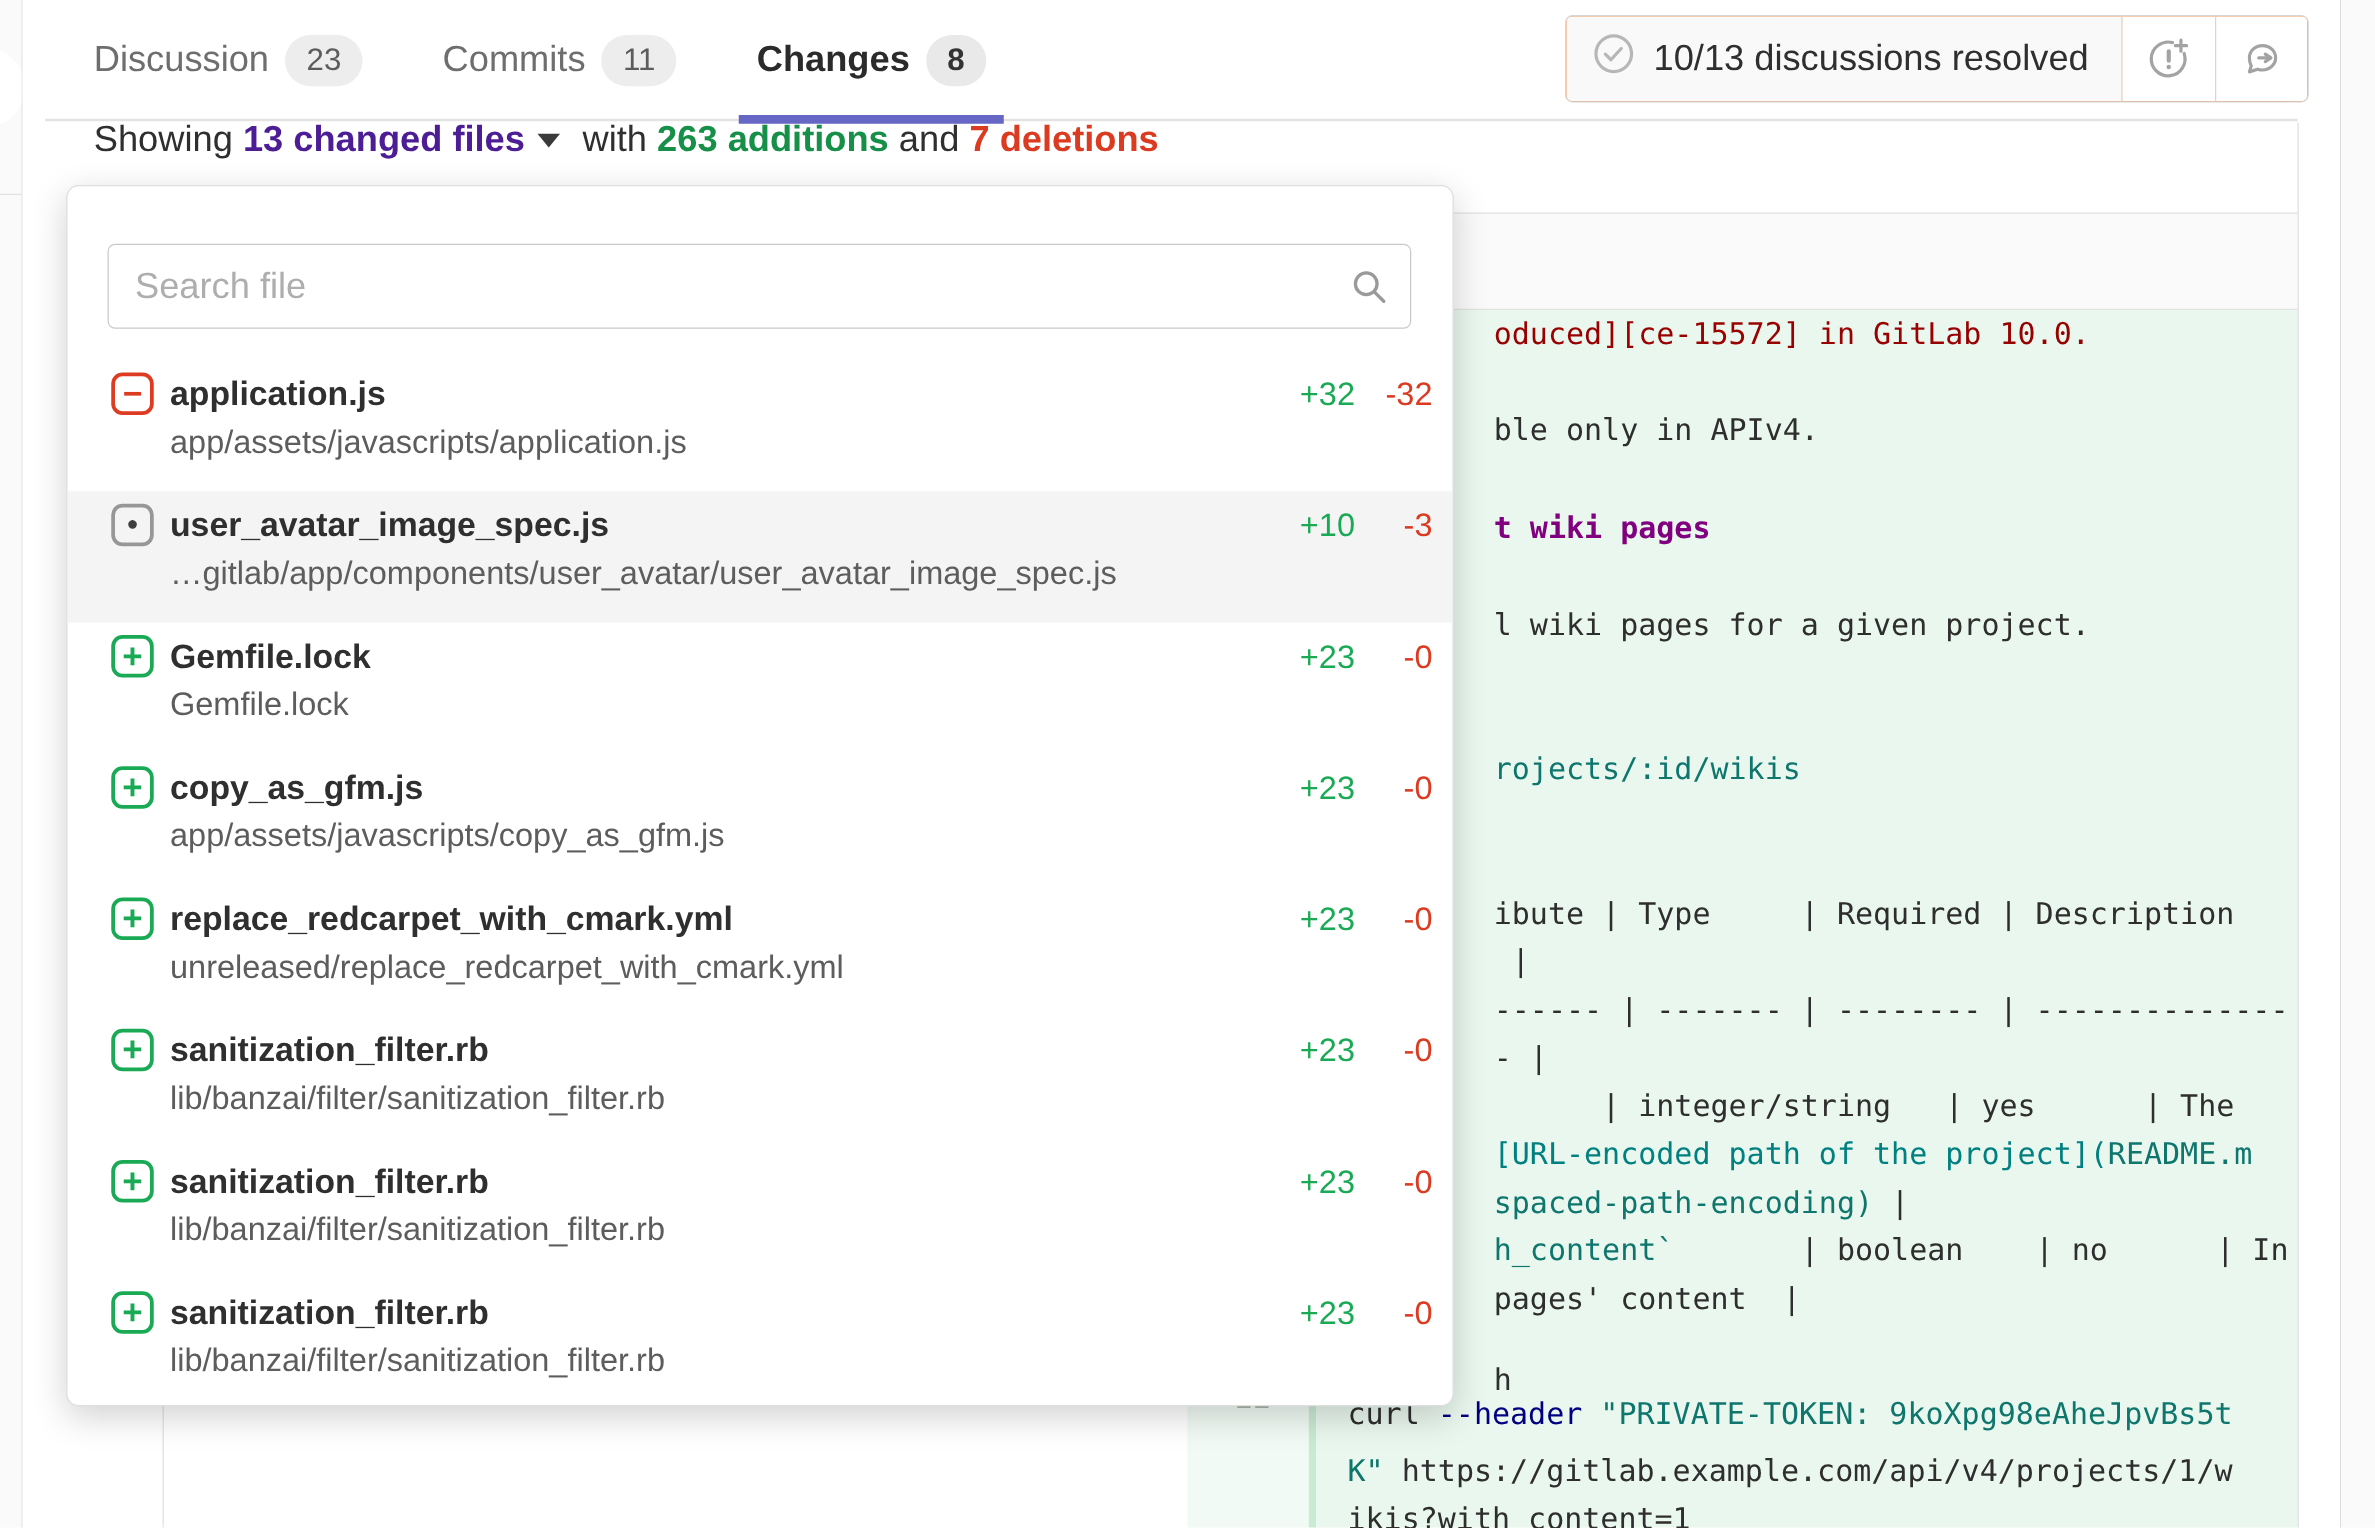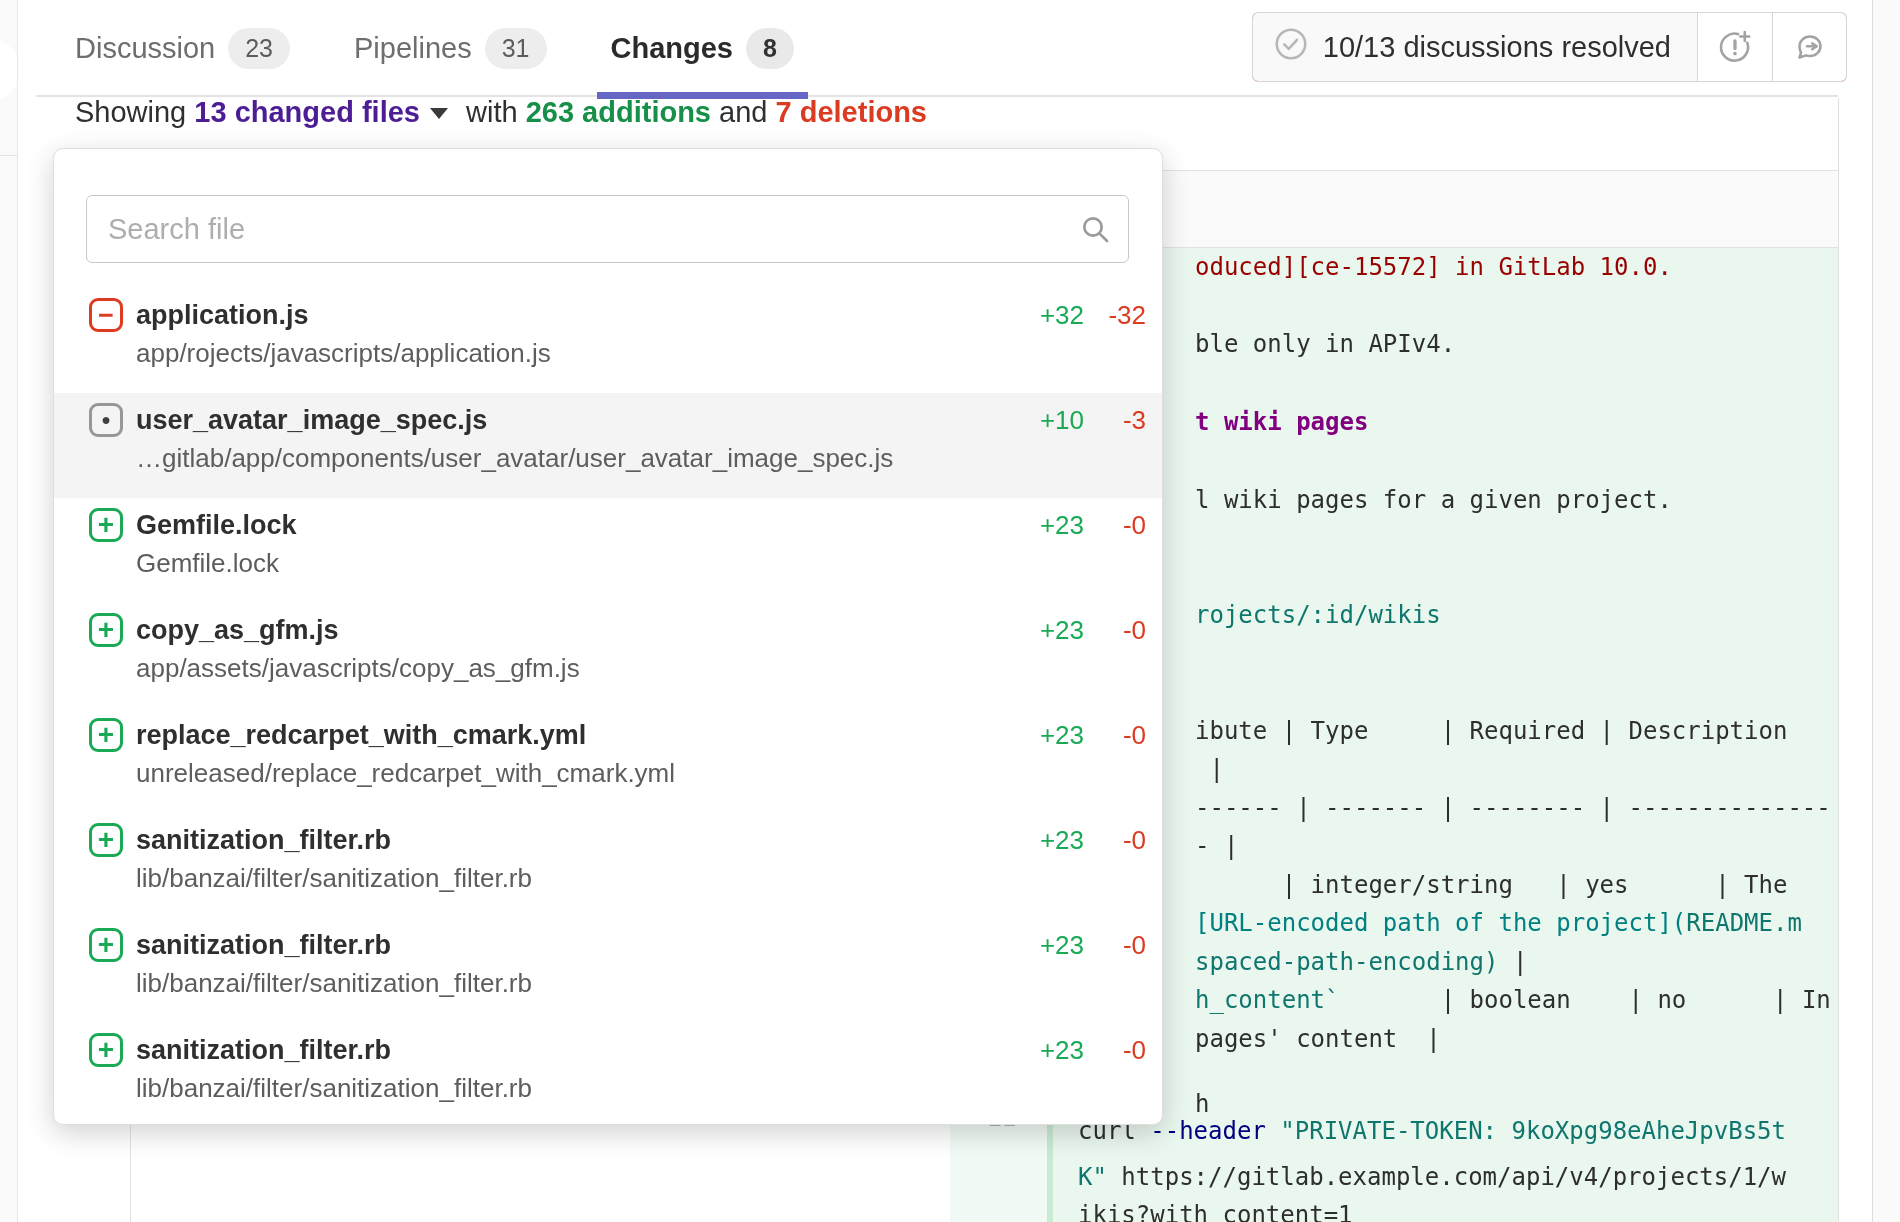--- a/index.html
+++ b/index.html
@@ -111,25 +111,25 @@
   <div class="hline"></div>
 </div>
 
 <div class="abs" id="tabbar">
   <div id="tabs">
   <div class="tab">
     <span class="tab-label">Discussion</span>
     <span class="tab-count">23</span>
   </div>
 
-
   <div class="tab">
-    <span class="tab-label">Pipelines</span>
-    <span class="tab-count">31</span>
-  </div>
+    <span class="tab-label">Commits</span>
+    <span class="tab-count">11</span>
+  </div>
+
 
   <div class="tab active">
     <span class="tab-label">Changes</span>
     <span class="tab-count">8</span>
   </div>
 </div>
 </div>
 
 <div class="abs" id="resolved-group">
   <div id="resolved-label">
@@ -183,21 +183,21 @@
     </span>
   </div>
   <div id="file-list">
   <div class="file-row">
     <div class="fr-top">
       <span class="ft-icon ft-removed">−</span>
       <span class="fr-name">application.js</span>
       <span class="fr-add">+32</span>
       <span class="fr-del">-32</span>
     </div>
-    <div class="fr-path">app/rojects/javascripts/application.js</div>
+    <div class="fr-path">app/assets/javascripts/application.js</div>
   </div>
 
   <div class="file-row highlight">
     <div class="fr-top">
       <span class="ft-icon ft-modified">●</span>
       <span class="fr-name">user_avatar_image_spec.js</span>
       <span class="fr-add">+10</span>
       <span class="fr-del">-3</span>
     </div>
     <div class="fr-path">…gitlab/app/components/user_avatar/user_avatar_image_spec.js</div>

